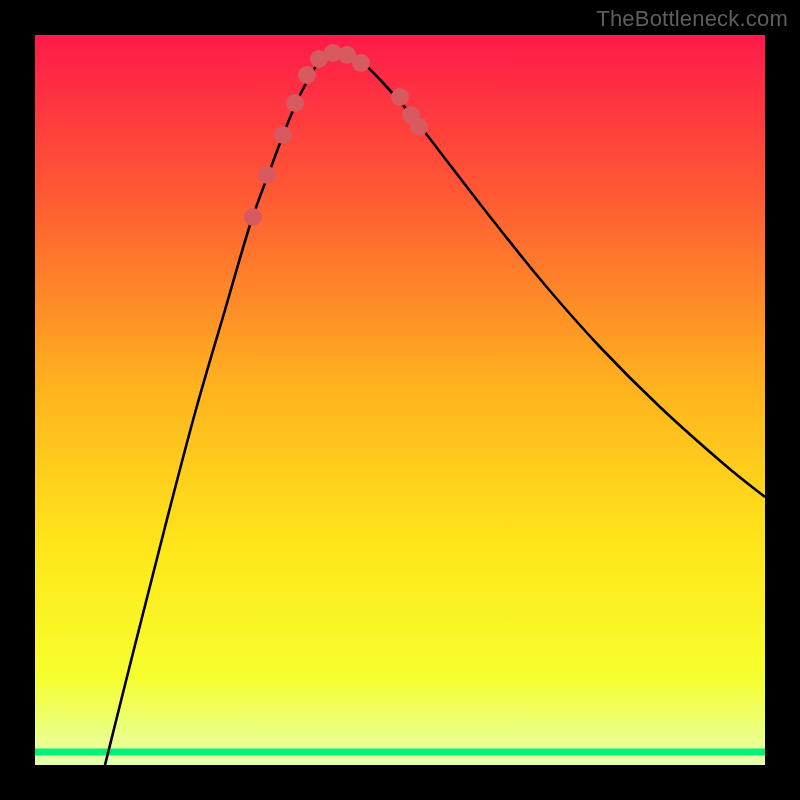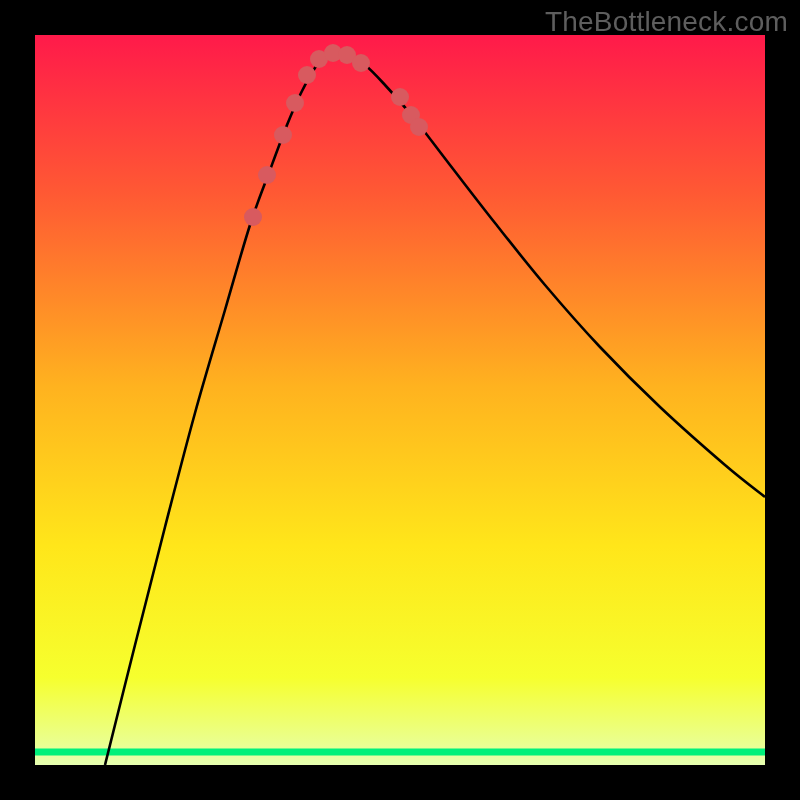--- a/index.html
+++ b/index.html
@@ -26,21 +26,21 @@
   .plot-area svg {
     width: 100%;
     height: 100%;
     display: block;
   }
   .watermark {
     position: absolute;
     top: 6px;
     right: 12px;
     color: #5e5e5e;
-    font-size: 28px;
+    font-size: 22px;
     font-weight: 500;
     letter-spacing: 0.2px;
     user-select: none;
   }
 </style>
 </head>
 <body>
 
 <div class="frame">
 

